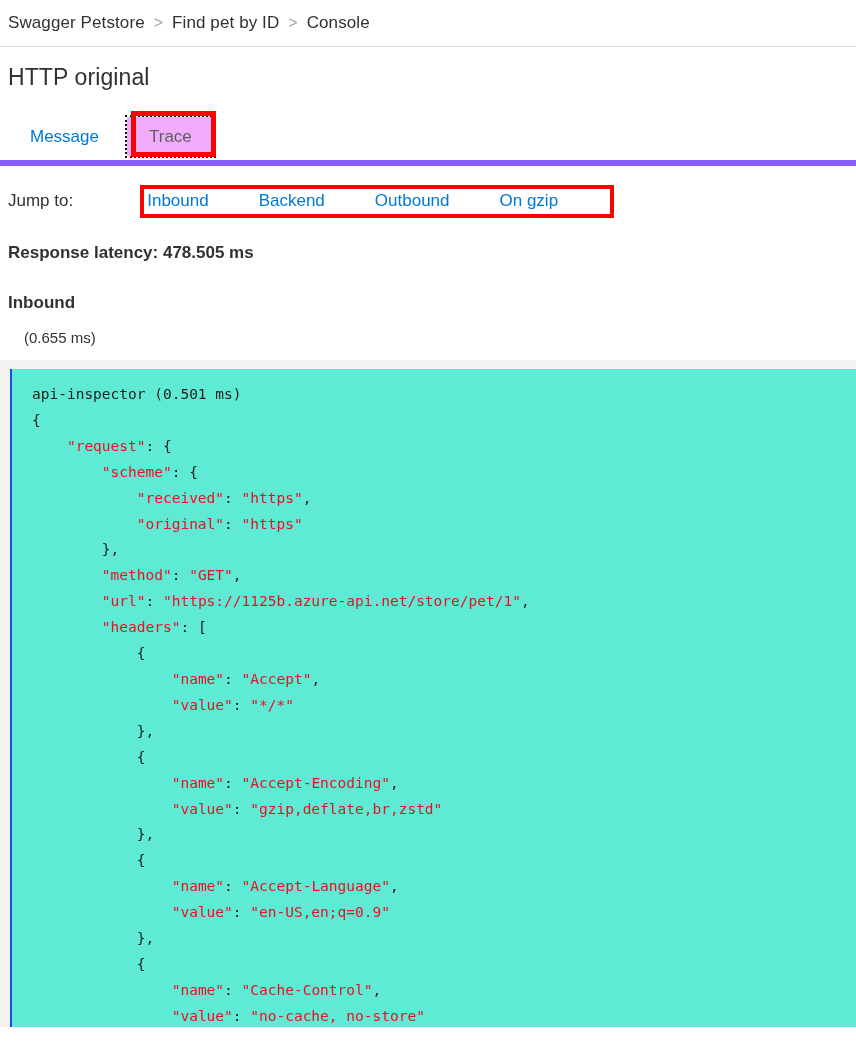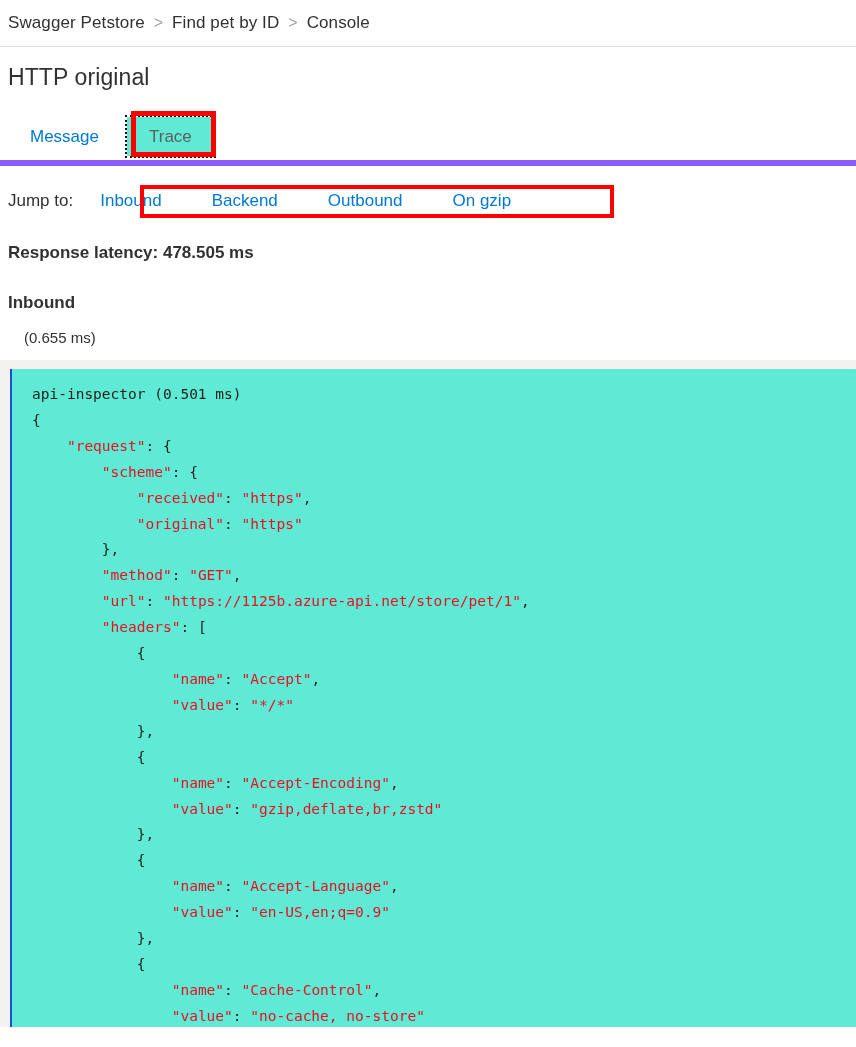--- a/index.html
+++ b/index.html
@@ -62,21 +62,21 @@
     padding: 11px 22px;
     white-space: nowrap;
     line-height: 1;
   }
   .tab-inactive {
     color: #0078d4;
     cursor: pointer;
   }
   .tab-active {
     color: #605e5c;
-    background: #5eead4;
+    background: #f0abfc;
     position: relative;
     margin-left: 6px;
     outline: 2px dotted #11100f;
     outline-offset: 0px;
     box-shadow: 0 0 0 0 transparent;
   }
   
   .annot-trace {
     position: absolute;
     left: 131px;
@@ -89,20 +89,21 @@
   }
 
   
   .jump-row {
     display: flex;
     align-items: center;
     margin-top: 17px;
     padding-left: 8px;
     position: relative;
     height: 36px;
+    gap: 47px;
   }
   .jump-label {
     font-size: 17px;
     color: #323130;
     margin-right: 27px;
     white-space: nowrap;
   }
   .jump-links {
     display: flex;
     align-items: center;

